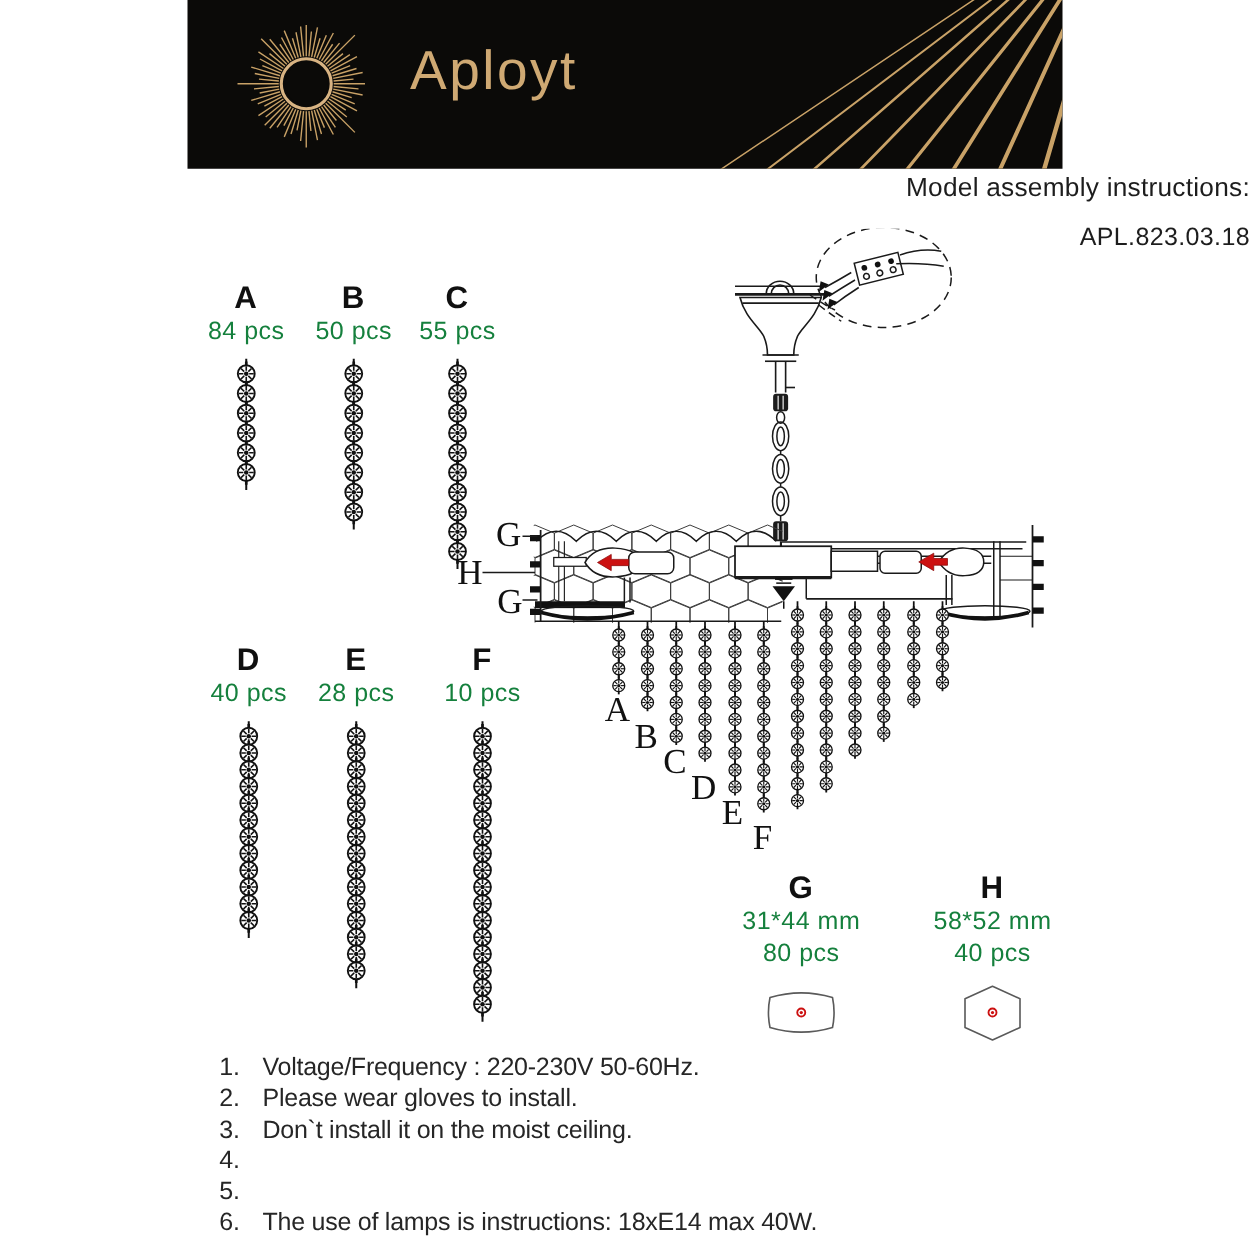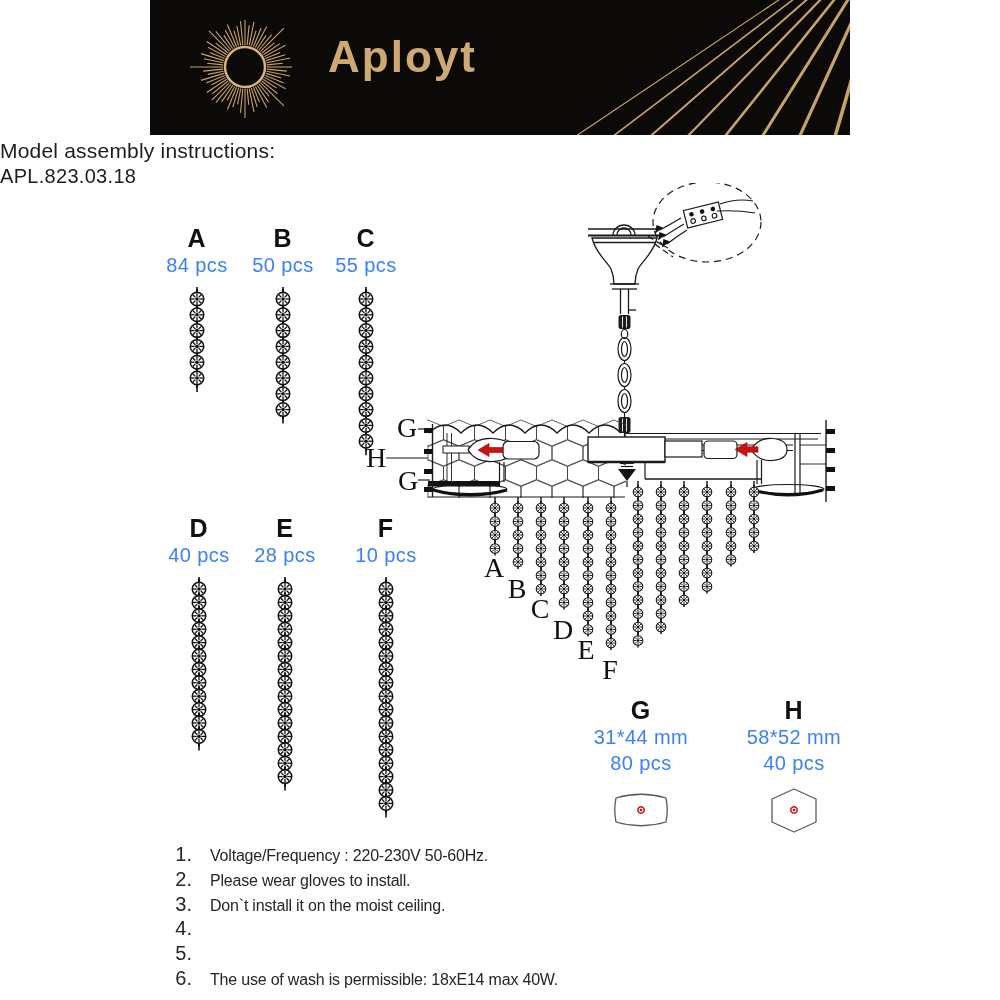--- a/index.html
+++ b/index.html
@@ -1,41 +1,41 @@
 <!DOCTYPE html>
 <html><head>
 <meta charset="utf-8">
 <style>
   html,body{margin:0;padding:0;background:#fff;}
   .page{position:relative;width:1000px;height:1000px;background:#ffffff;overflow:hidden;
         font-family:"Liberation Sans","DejaVu Sans",sans-serif;color:#1f1f1f;}
   
   .banner{position:absolute;left:150px;top:0;width:700px;height:135px;background:#0b0a08;overflow:hidden;}
   .banner svg{position:absolute;left:0;top:0;}
-  .brand{position:absolute;left:178px;top:32px;font-size:44px;font-weight:700;
+  .brand{position:absolute;left:178px;top:32px;font-size:44px;font-weight:400;
          letter-spacing:2px;color:#cfa973;}
   
-  .title-block{position:absolute;left:0;top:139px;width:1000px;text-align:left;}
+  .title-block{position:absolute;left:0;top:139px;width:1000px;text-align:right;}
   .title1{font-size:21px;font-weight:500;color:#1d1d1d;letter-spacing:.2px;}
-  .title2{font-size:20px;font-weight:500;color:#1d1d1d;margin-top:2px;letter-spacing:.3px;}
+  .title2{font-size:20px;font-weight:500;color:#1d1d1d;margin-top:16px;letter-spacing:.3px;}
   
   .part-col{position:absolute;width:110px;text-align:center;}
   .part-label{font-size:25px;font-weight:700;color:#101010;letter-spacing:1px;line-height:28px;}
-  .part-qty,.part-size{font-size:20px;color:#3b82f6;letter-spacing:.4px;line-height:26px;}
+  .part-qty,.part-size{font-size:20px;color:#15803d;letter-spacing:.4px;line-height:26px;}
   .part-chain{margin-top:7px;}
   .crystal-col{position:absolute;width:140px;text-align:center;}
   .crystal-shape{margin-top:8px;}
   
   #diagram{position:absolute;left:355px;top:183px;}
   .serifTxt{font-family:"Liberation Serif","DejaVu Serif",serif;font-size:28px;fill:#111;}
   
   .instructions{position:absolute;left:168px;top:843px;}
   .instr-row{display:flex;align-items:baseline;height:24.8px;white-space:nowrap;}
   .instr-num{width:24px;text-align:right;font-size:20px;color:#262626;flex:0 0 24px;}
-  .instr-text{margin-left:18px;font-size:16px;color:#262626;letter-spacing:-0.2px;}
+  .instr-text{margin-left:18px;font-size:20px;color:#262626;letter-spacing:-0.2px;}
 </style>
 </head>
 <body>
 
 <div class="page">
 
   <svg width="0" height="0" style="position:absolute" aria-hidden="true">
     <defs>
       <g id="bead">
         <line x1="0" y1="-7.6" x2="0" y2="7.6" stroke="#111" stroke-width="1.6"></line>
@@ -573,17 +573,17 @@
         <span class="instr-text">Don`t install it on the moist ceiling.</span>
       </div>
       <div class="instr-row">
         <span class="instr-num">4.</span>
       </div>
       <div class="instr-row">
         <span class="instr-num">5.</span>
       </div>
       <div class="instr-row">
         <span class="instr-num">6.</span>
-        <span class="instr-text">The use of wash is permissible: 18xE14 max 40W.</span>
+        <span class="instr-text">The use of lamps is instructions: 18xE14 max 40W.</span>
       </div>
     </div>
 
 </div>
 
 </body></html>

